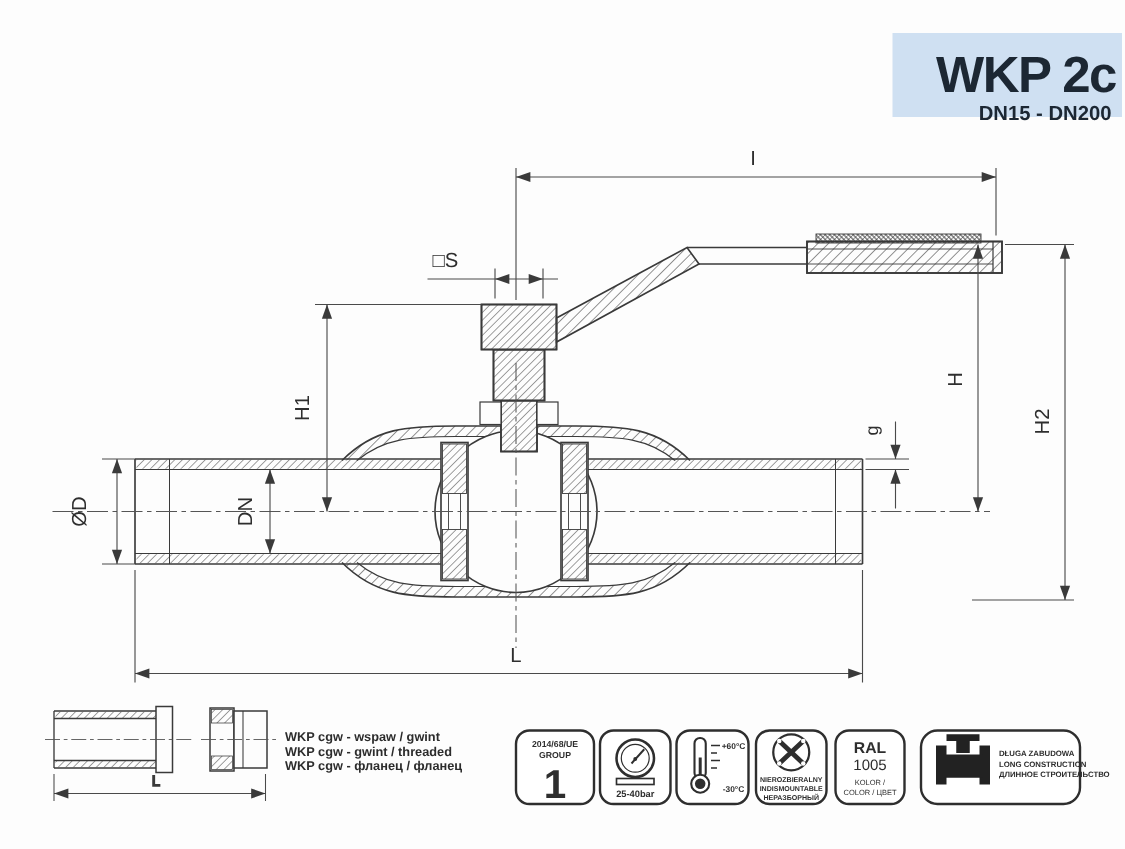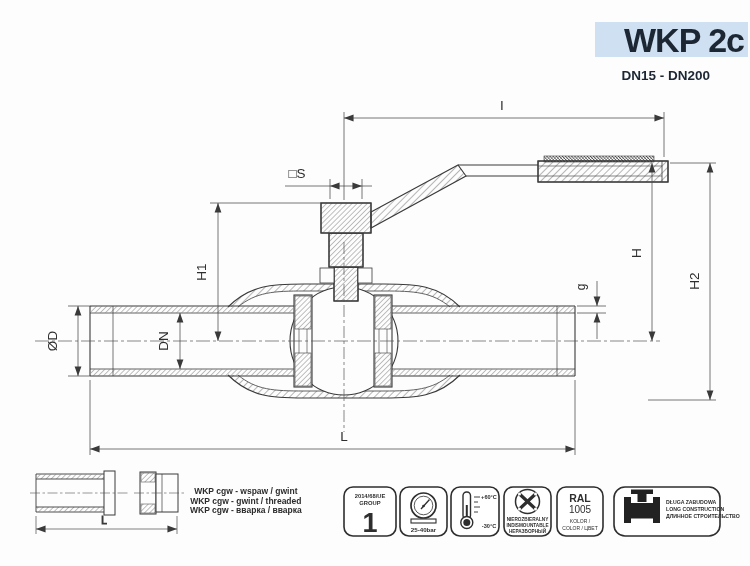--- a/index.html
+++ b/index.html
@@ -2,32 +2,32 @@
 <html><head>
 <meta charset="utf-8">
 <style>
   html,body{margin:0;padding:0;background:#ffffff;}
   .canvas{
     position:relative;width:750px;height:566px;background:#fdfdfd;overflow:hidden;
     font-family:"Liberation Sans",sans-serif;
   }
   .canvas svg{position:absolute;left:0;top:0;}
   .title-box{
-    position:absolute;left:595px;top:22px;width:153px;height:35px;
+    position:absolute;left:595px;top:22px;width:153px;height:56px;
     display:flex;align-items:center;justify-content:flex-end;padding-right:4px;box-sizing:border-box;
   }
   .title-box .model{
     font-size:34px;font-weight:700;letter-spacing:-1px;line-height:1;
   }
   .subtitle{
-    position:absolute;left:544px;top:68px;width:170px;text-align:right;
+    position:absolute;left:575px;top:68px;width:170px;text-align:right;
     font-size:13.5px;font-weight:700;padding-right:4px;box-sizing:border-box;
   }
   .legend{position:absolute;left:190px;top:487px;}
-  .legend div{font-size:8.5px;font-weight:700;color:#2c2c2c;line-height:9.5px;white-space:nowrap;text-align:center;}
+  .legend div{font-size:8.5px;font-weight:700;color:#2c2c2c;line-height:9.5px;white-space:nowrap;}
   svg text{font-family:"Liberation Sans",sans-serif;fill:#2e2e2e;}
   .dim{font-size:13.5px;}
   .dim-sm{font-size:12px;}
 </style>
 </head>
 <body>
 
 <div class="canvas">
 
   <svg width="750" height="566" viewBox="0 0 750 566">
@@ -252,16 +252,16 @@
   </svg>
 
   <div class="title-box" style="background:#cfe0f2;">
     <span class="model" style="color:#1c2733;">WKP 2c</span>
   </div>
   <div class="subtitle" style="color:#1c2733;">DN15 - DN200</div>
 
   <div class="legend">
     <div>WKP cgw - wspaw / gwint</div>
     <div>WKP cgw - gwint / threaded</div>
-    <div>WKP cgw - вварка / вварка</div>
+    <div>WKP cgw - фланец / фланец</div>
   </div>
 
 </div>
 
 </body></html>

